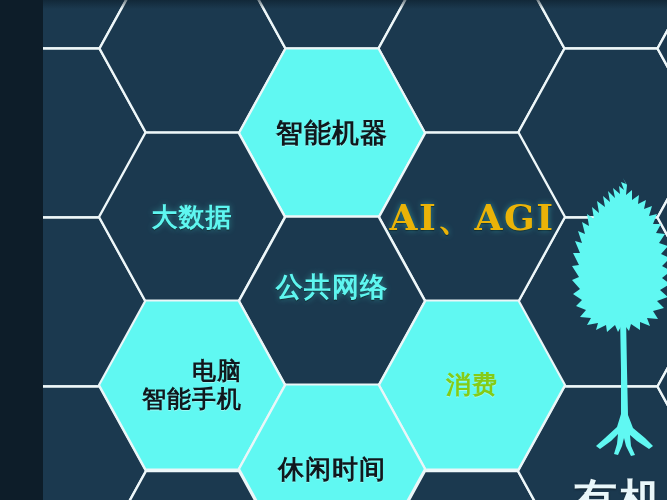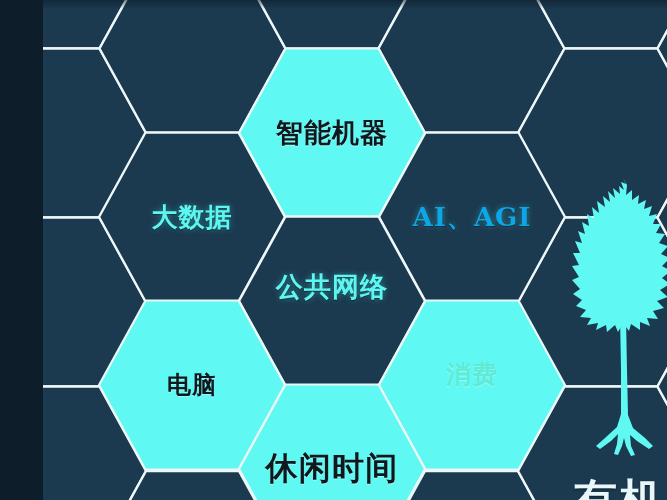--- a/index.html
+++ b/index.html
@@ -125,33 +125,34 @@
       <polygon points="196.0,469.0 242.5,384.5 335.5,384.5 382.0,469.0 335.5,553.5 242.5,553.5" class="hex-fill" fill="#60f8f2"></polygon>
     </svg>
 
   <div id="labels">
       <div class="hex-label lbl-dark" style="left: 289px; top: 133px; font-size: 27px; color: rgb(16, 24, 29);">
         <span class="lbl-line">智能机器</span>
       </div>
       <div class="hex-label lbl-cyan" style="left: 149px; top: 217px; font-size: 26px; color: rgb(94, 246, 240); text-align: right;">
         <span class="lbl-line">大数据</span>
       </div>
-      <div class="hex-label lbl-cyan lbl-serif" style="left: 429px; top: 217px; font-size: 26px; color: #0ea5e9;">
+      <div class="hex-label lbl-cyan lbl-serif" style="left: 429px; top: 217px; font-size: 36px; color: #eab308;">
         <span class="lbl-line">AI、AGI</span>
       </div>
       <div class="hex-label lbl-cyan" style="left: 289px; top: 287px; font-size: 27px; color: rgb(94, 246, 240);">
         <span class="lbl-line">公共网络</span>
       </div>
       <div class="hex-label lbl-dark" style="left: 149px; top: 385px; font-size: 24px; color: rgb(16, 24, 29); text-align: right;">
         <span class="lbl-line">电脑</span>
+        <span class="lbl-line">智能手机</span>
       </div>
-      <div class="hex-label lbl-dark" style="left: 429px; top: 375px; font-size: 25px; color: #5eead4;">
+      <div class="hex-label lbl-dark" style="left: 429px; top: 385px; font-size: 25px; color: #84cc16;">
         <span class="lbl-line">消费</span>
       </div>
-      <div class="hex-label lbl-dark" style="left: 289px; top: 469px; font-size: 32px; color: rgb(16, 24, 29);">
+      <div class="hex-label lbl-dark" style="left: 289px; top: 469px; font-size: 26px; color: rgb(16, 24, 29);">
         <span class="lbl-line">休闲时间</span>
       </div>
     </div>
 
   <div class="tree" id="tree-holder" style="left: 520px; top: 170px;">
     <svg width="120" height="300" viewBox="0 0 120 300" xmlns="http://www.w3.org/2000/svg">
       <g id="tree-paint">
         <path d="M60 8 L63 14 L58 12 L61 20 L56 16 L57 24
                  L50 18 L52 28 L45 21 L47 32 L40 26 L42 37
                  L34 31 L36 43 L29 37 L31 49 L24 44 L26 56

